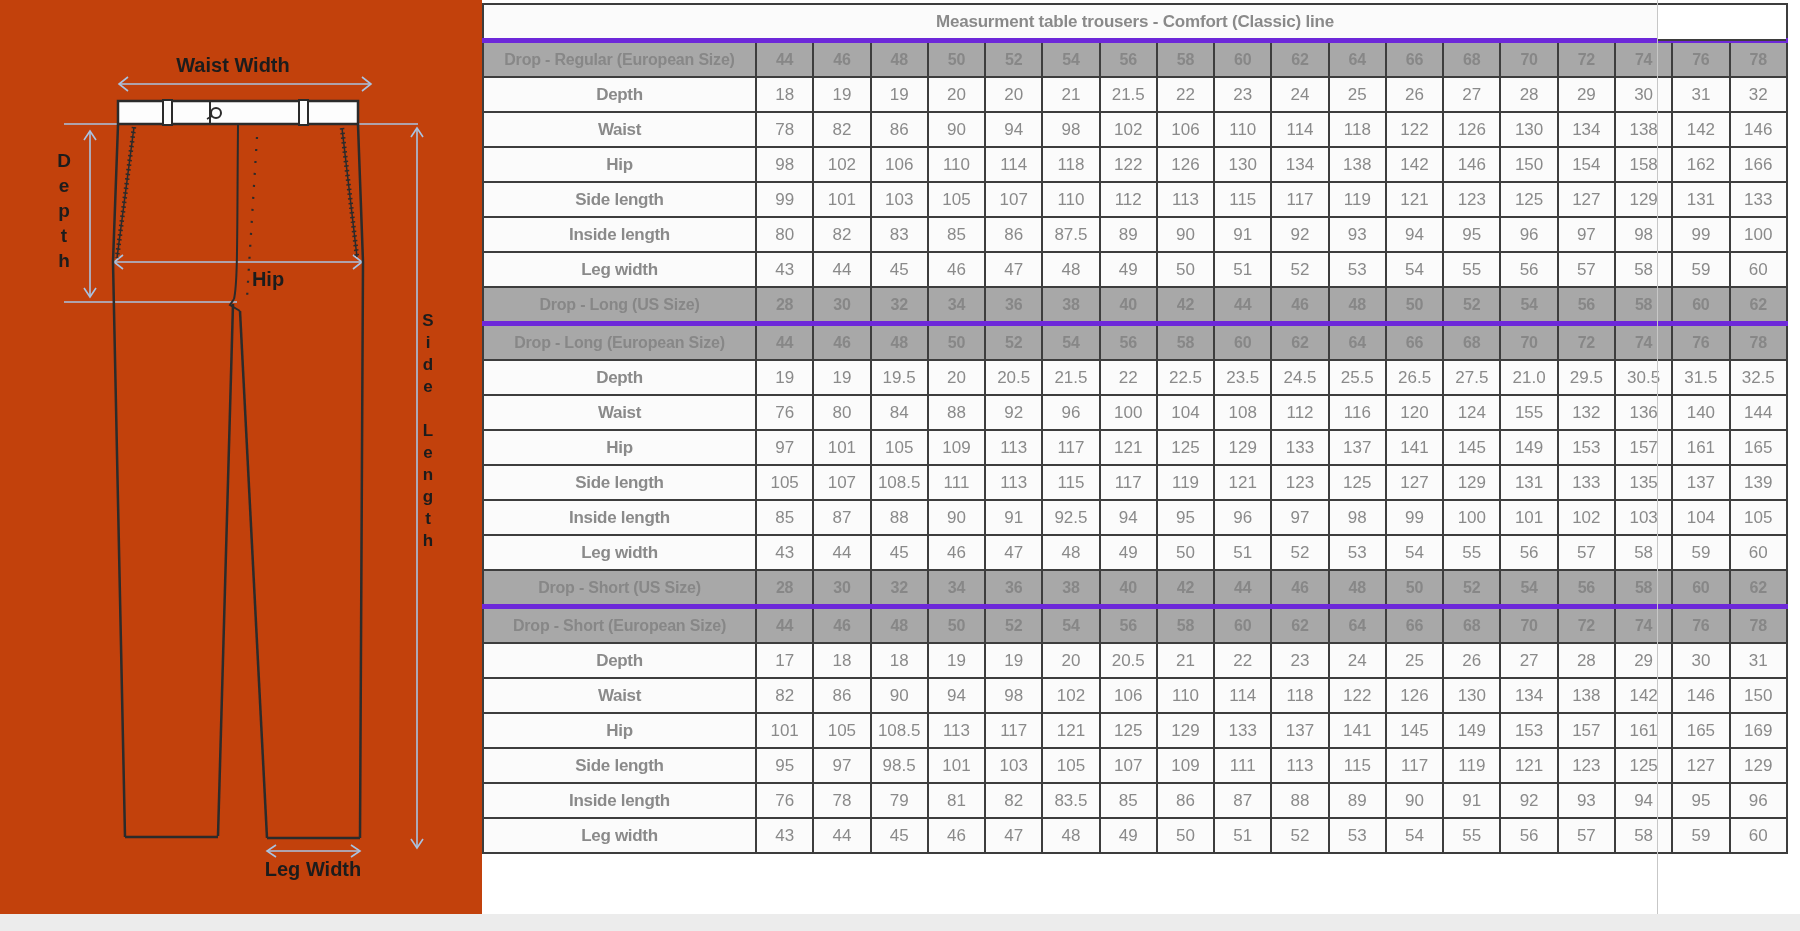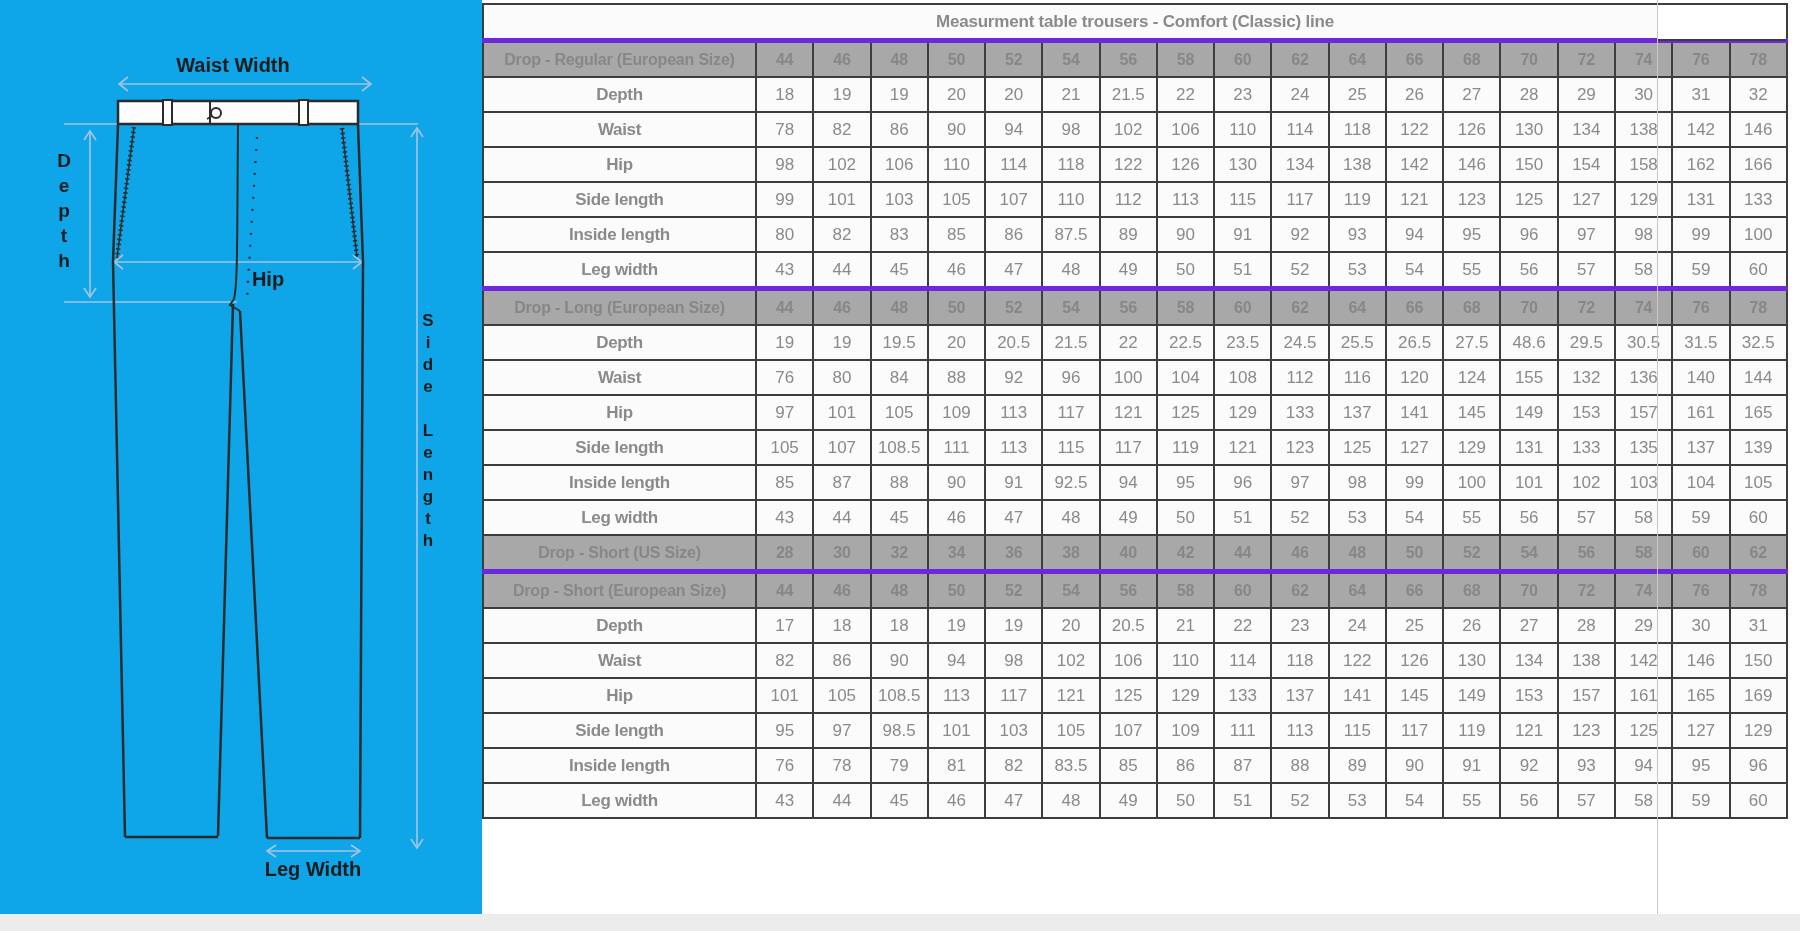--- a/index.html
+++ b/index.html
@@ -3,21 +3,21 @@
 <meta charset="utf-8">
 <style>
   html,body { margin:0; padding:0; background:#ffffff; }
   .stage {
     position:relative; width:1800px; height:931px; background:#ffffff;
     font-family:"Liberation Sans", sans-serif; overflow:hidden;
   }
   .left-strip { position:absolute; left:0; top:0; width:9px; height:931px; background:#f2f2f2; }
   .bottom-strip { position:absolute; left:0; top:914px; width:1800px; height:17px; background:#ececec; }
 
-  .diagram { position:absolute; left:0; top:0; width:482px; height:914px; background:#0ea5e9; }
+  .diagram { position:absolute; left:0; top:0; width:482px; height:914px; background:#c2410c; }
 
   .table-area { position:absolute; left:482px; top:3px; width:1310px; }
   table.meas { border-collapse:collapse; table-layout:fixed; width:1306px; }
   table.meas td {
     border:2px solid #3d3d3d; height:33px; padding:0; text-align:center;
     vertical-align:middle; font-size:17px; background:#fbfbfb; color:#8a8a8a;
     overflow:hidden; white-space:nowrap;
   }
   td.title-cell {
     background:#f6f6f6; color:#4e4e4e; font-weight:bold; font-size:17px;
@@ -243,20 +243,41 @@
             <td>52</td>
             <td>53</td>
             <td>54</td>
             <td>55</td>
             <td>56</td>
             <td>57</td>
             <td>58</td>
             <td>59</td>
             <td>60</td>
           </tr>
+          <tr class="hdr hdr-us">
+            <td class="lbl">Drop - Long (US Size)</td>
+            <td>28</td>
+            <td>30</td>
+            <td>32</td>
+            <td>34</td>
+            <td>36</td>
+            <td>38</td>
+            <td>40</td>
+            <td>42</td>
+            <td>44</td>
+            <td>46</td>
+            <td>48</td>
+            <td>50</td>
+            <td>52</td>
+            <td>54</td>
+            <td>56</td>
+            <td>58</td>
+            <td>60</td>
+            <td>62</td>
+          </tr>
           <tr class="hdr hdr-eu">
             <td class="lbl">Drop - Long (European Size)</td>
             <td>44</td>
             <td>46</td>
             <td>48</td>
             <td>50</td>
             <td>52</td>
             <td>54</td>
             <td>56</td>
             <td>58</td>
@@ -279,21 +300,21 @@
             <td>20</td>
             <td>20.5</td>
             <td>21.5</td>
             <td>22</td>
             <td>22.5</td>
             <td>23.5</td>
             <td>24.5</td>
             <td>25.5</td>
             <td>26.5</td>
             <td>27.5</td>
-            <td>48.6</td>
+            <td>21.0</td>
             <td>29.5</td>
             <td>30.5</td>
             <td>31.5</td>
             <td>32.5</td>
           </tr>
           <tr class="">
             <td class="lbl">Waist</td>
             <td>76</td>
             <td>80</td>
             <td>84</td>

